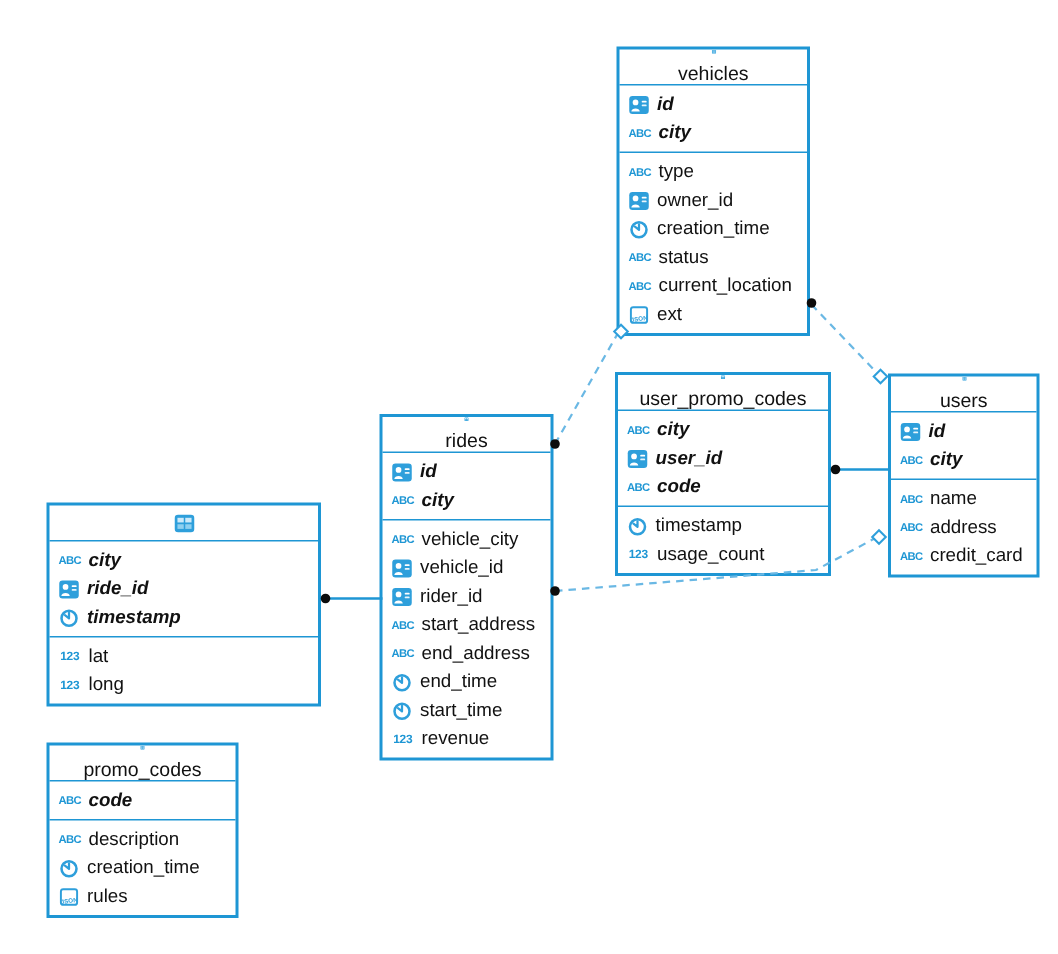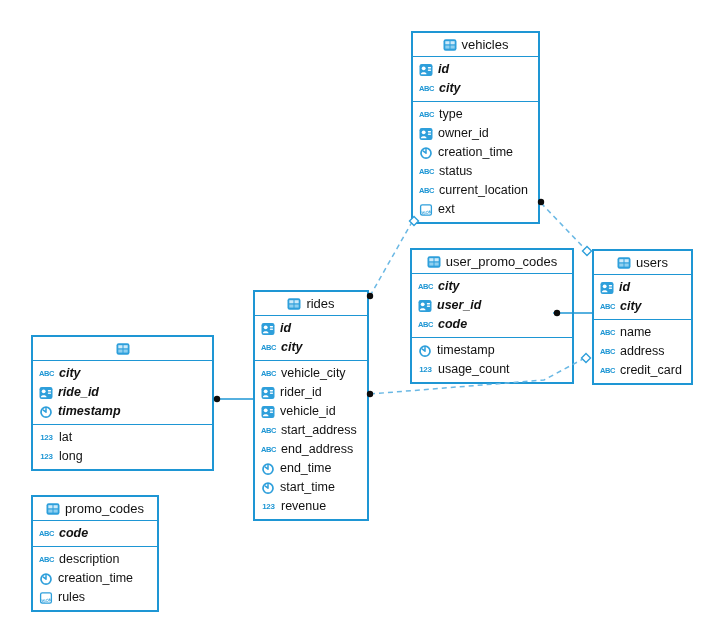--- a/index.html
+++ b/index.html
@@ -10,21 +10,21 @@
   .links{position:absolute;left:0;top:0;pointer-events:none;z-index:3;}
   .solidln{stroke:#1e96d4;stroke-width:1.6;}
   .dashln{stroke:#6ab8e4;stroke-width:1.5;stroke-dasharray:5 4;fill:none;}
   .dot{fill:#0c0c0c;}
   .diamond{fill:#ffffff;stroke:#2e9fdb;stroke-width:1.4;}
   .tbl{
     position:absolute;background:#fff;border:2px solid #1e96d4;box-sizing:border-box;z-index:2;
   }
   .thead{
     display:flex;align-items:center;justify-content:center;gap:5px;height:23px;
-    border-bottom:1.5px solid #1e96d4;font-size:13px;white-space:nowrap;
+    border-bottom:1.5px solid #1e96d4;font-size:13px;white-space:nowrap;flex-direction:column;
   }
   .sec{padding:3px 0;}
   .sec.pk{border-bottom:1.5px solid #1e96d4;}
   .row{display:flex;align-items:center;gap:5px;height:19px;padding:0 6px;white-space:nowrap;}
   .cname{font-size:12.5px;line-height:19px;}
   .b{font-weight:bold;font-style:italic;}
   .ficon{width:14px;height:14px;flex:0 0 14px;}
   .hicon{width:14px;height:14px;}
   .txicon{
     display:inline-flex;align-items:center;justify-content:center;
@@ -113,21 +113,21 @@
         </div>
       <div class="row">
           <svg class="ficon" viewBox="0 0 14 14">
             <use href="#i-json"></use>
           </svg>
           <span class="cname">ext</span>
         </div>
     </div>
   </div>
 
-  <div class="tbl" style="left:410px;top:248px;width:164px;">
+  <div class="tbl" style="left:410px;top:248px;width:144px;">
     <div class="thead">
       <svg class="hicon" viewBox="0 0 14 14">
           <use href="#i-table"></use>
         </svg>
       <span>user_promo_codes</span>
     </div>
     <div class="sec pk">
       <div class="row">
           <span class="txicon ic-abc"></span>
           <span class="cname b">city</span>
@@ -185,21 +185,21 @@
           <span class="txicon ic-abc"></span>
           <span class="cname">address</span>
         </div>
       <div class="row">
           <span class="txicon ic-abc"></span>
           <span class="cname">credit_card</span>
         </div>
     </div>
   </div>
 
-  <div class="tbl" style="left:253px;top:290px;width:116px;">
+  <div class="tbl" style="left:253px;top:276px;width:116px;">
     <div class="thead">
       <svg class="hicon" viewBox="0 0 14 14">
           <use href="#i-table"></use>
         </svg>
       <span>rides</span>
     </div>
     <div class="sec pk">
       <div class="row">
           <svg class="ficon" viewBox="0 0 14 14">
             <use href="#i-person"></use>
@@ -213,27 +213,27 @@
     </div>
     <div class="sec">
       <div class="row">
           <span class="txicon ic-abc"></span>
           <span class="cname">vehicle_city</span>
         </div>
       <div class="row">
           <svg class="ficon" viewBox="0 0 14 14">
             <use href="#i-person"></use>
           </svg>
+          <span class="cname">vehicle_id</span>
+        </div>
+      <div class="row">
+          <svg class="ficon" viewBox="0 0 14 14">
+            <use href="#i-person"></use>
+          </svg>
           <span class="cname">rider_id</span>
-        </div>
-      <div class="row">
-          <svg class="ficon" viewBox="0 0 14 14">
-            <use href="#i-person"></use>
-          </svg>
-          <span class="cname">vehicle_id</span>
         </div>
       <div class="row">
           <span class="txicon ic-abc"></span>
           <span class="cname">start_address</span>
         </div>
       <div class="row">
           <span class="txicon ic-abc"></span>
           <span class="cname">end_address</span>
         </div>
       <div class="row">

